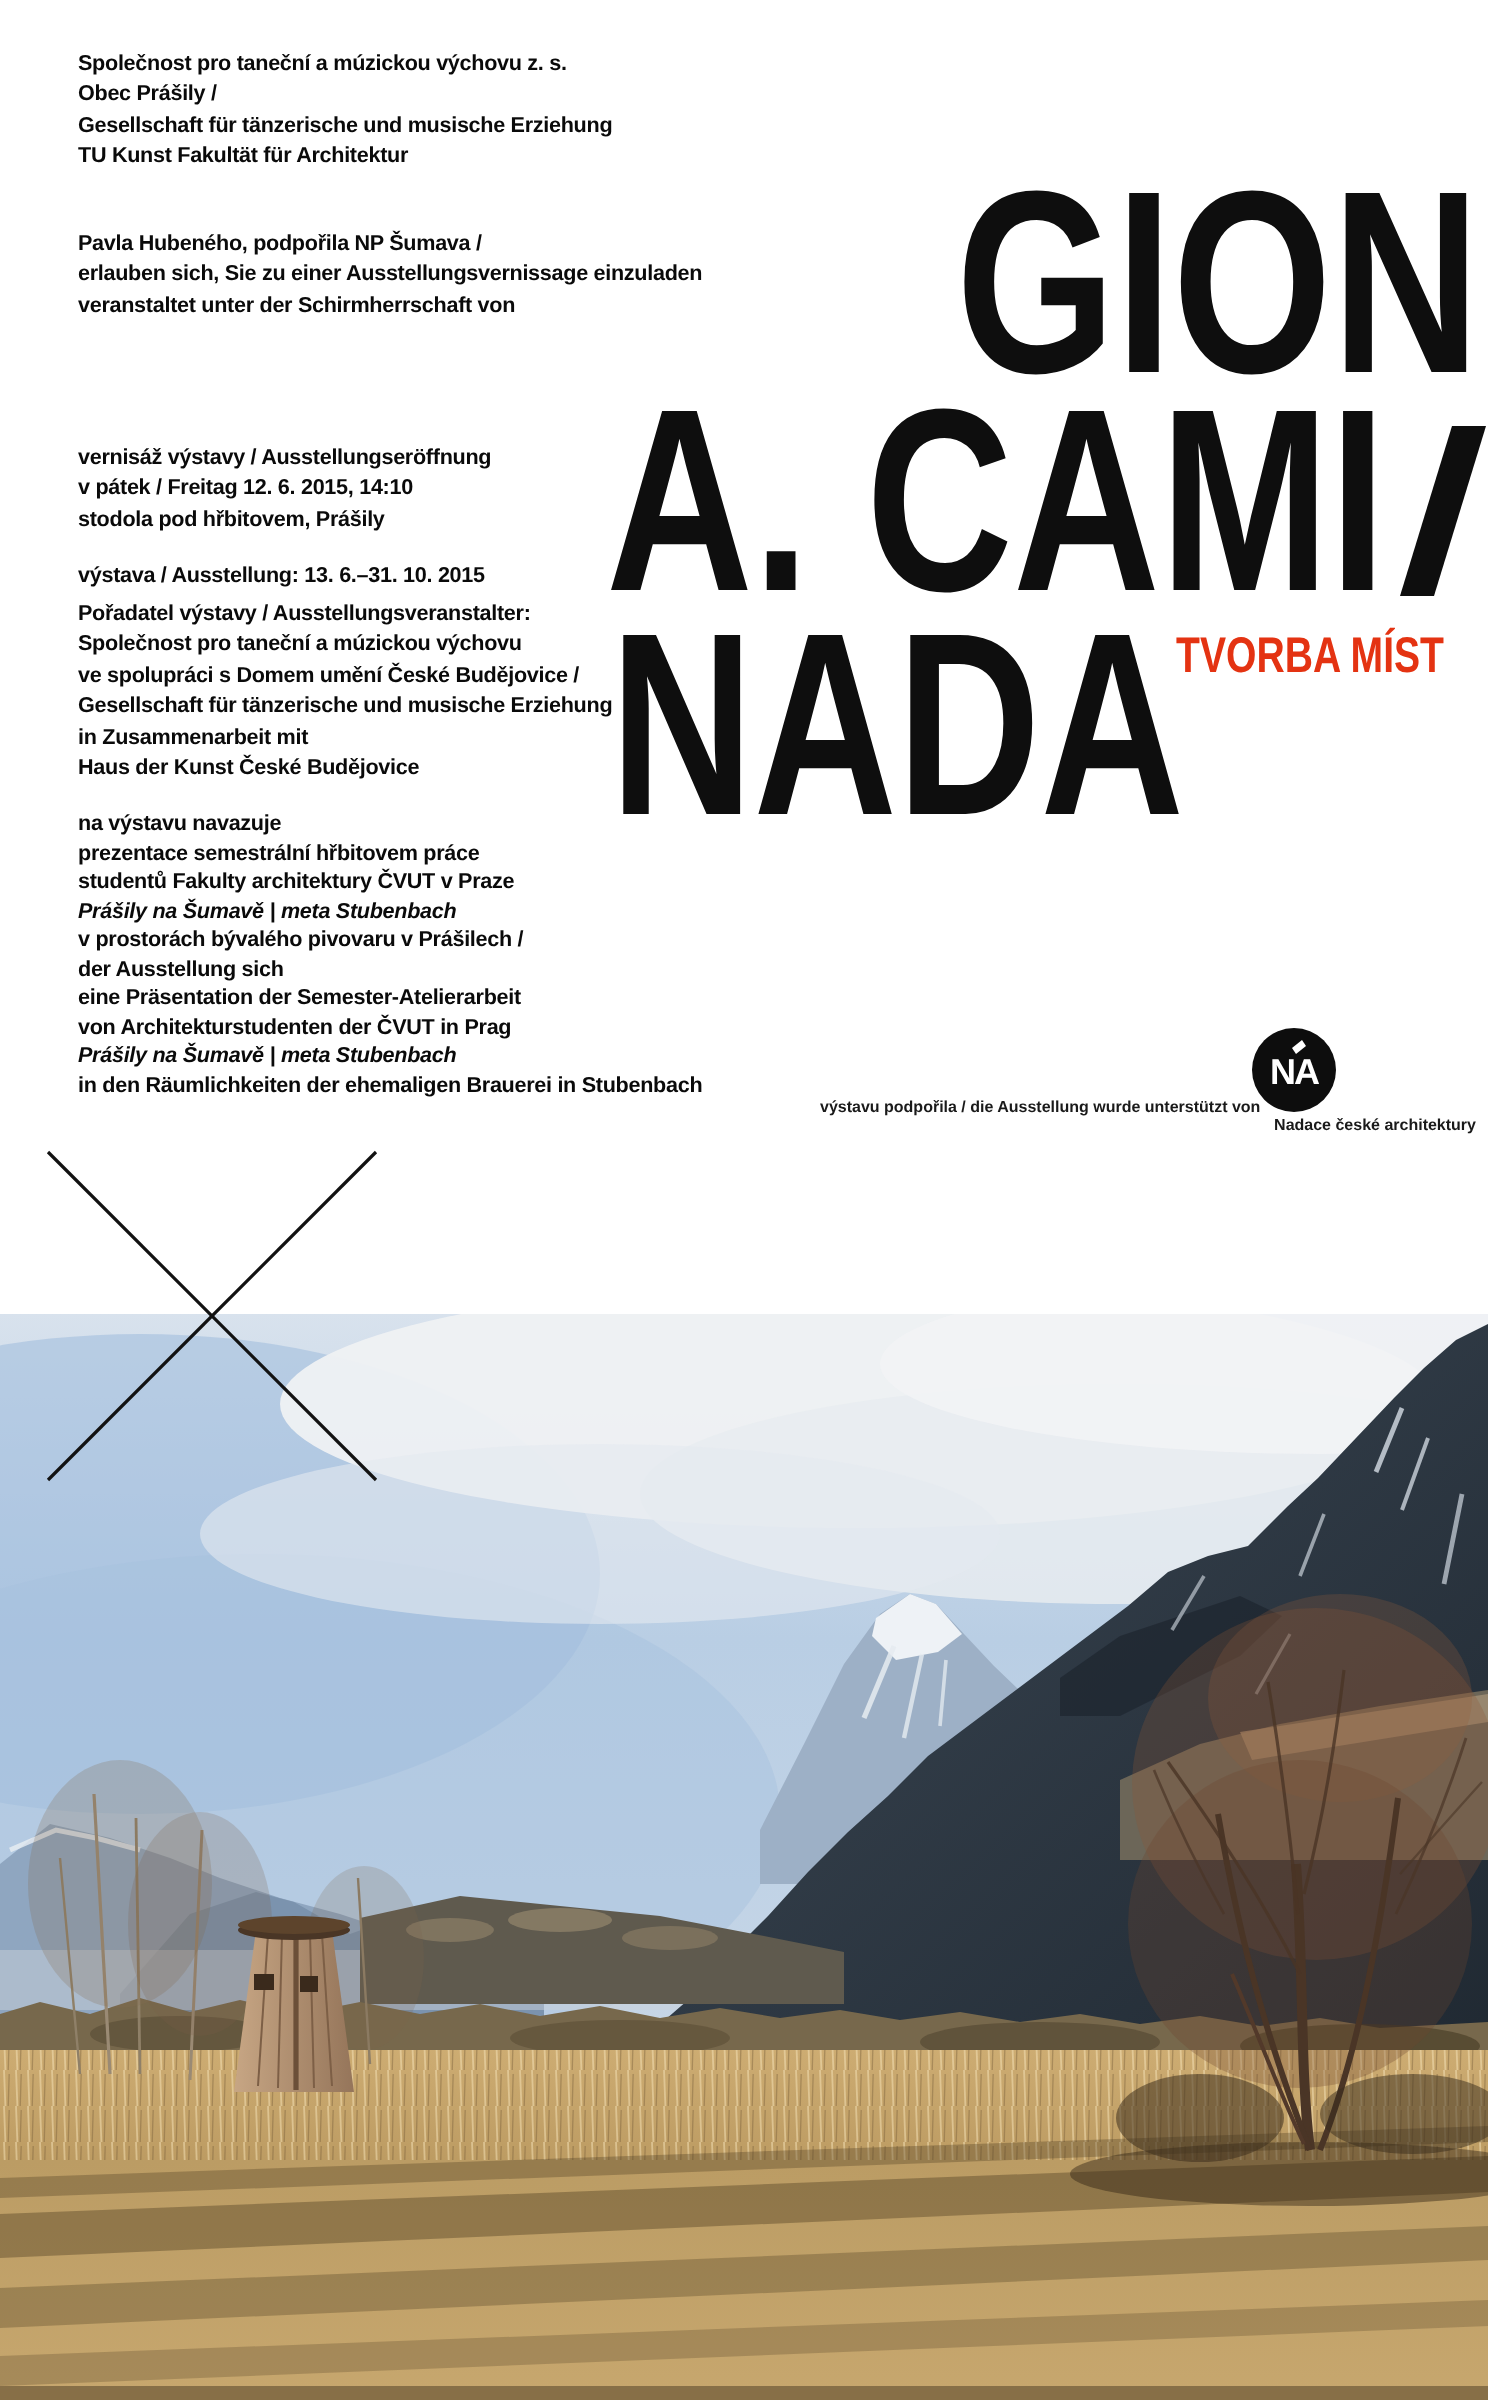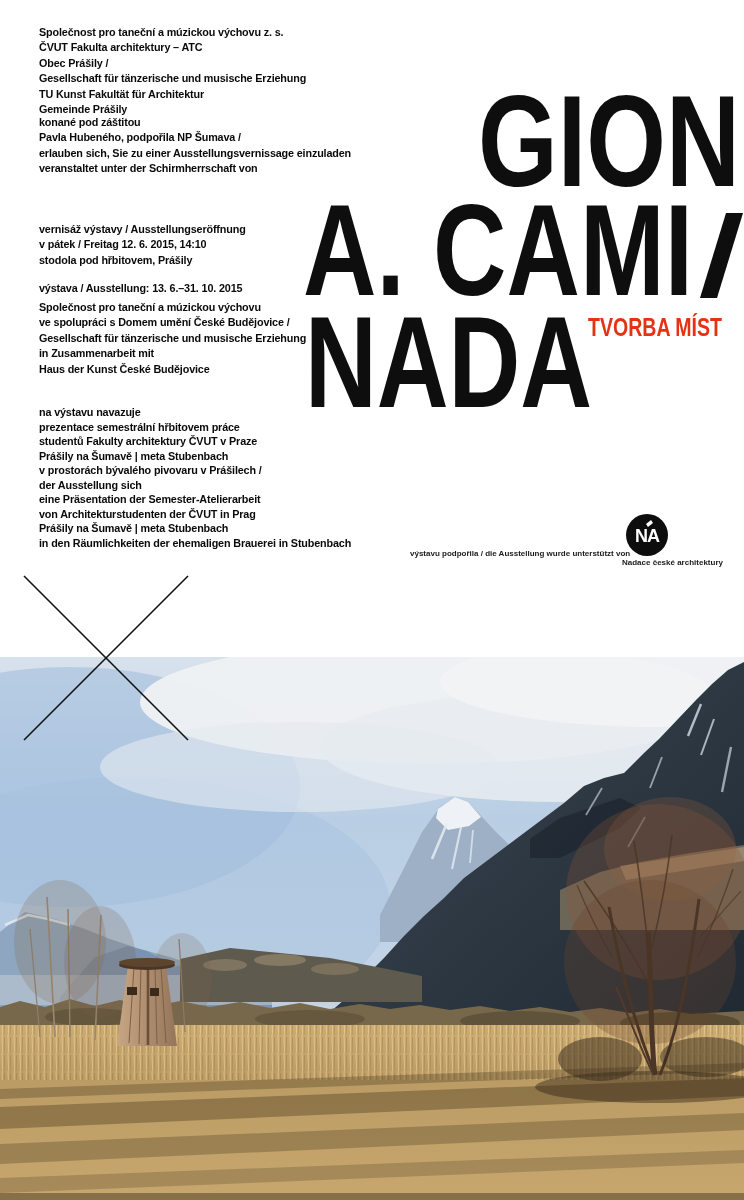--- a/index.html
+++ b/index.html
@@ -7,66 +7,64 @@
     width:744px;height:1200px;position:relative;overflow:hidden;
     background:#ffffff;
     font-family:"Liberation Sans","DejaVu Sans",sans-serif;
   }
   .tblock{position:absolute;left:11px;margin-left:28px;}
   .tline{
     font-size:10.8px;font-weight:bold;line-height:15.4px;
     letter-spacing:-0.15px;white-space:nowrap;color:#0a0a0a;
   }
   .tight .tline{line-height:14.5px;}
-  .tline.italic{}
+  .tline.italic{font-style:italic;}
   #title-svg{position:absolute;left:0;top:0;pointer-events:none;}
   #title-svg text{
     font-family:"Liberation Sans","DejaVu Sans",sans-serif;
     font-weight:bold;fill:#0e0e0e;
   }
   .bigline{font-size:130px;}
   .subline{font-size:25px;}
   #photo-svg{position:absolute;left:0;top:657px;}
   #cross-svg{position:absolute;left:0;top:0;pointer-events:none;}
   #support{position:absolute;left:410px;top:549px;font-size:8px;font-weight:bold;
     color:#1a1a1a;letter-spacing:0;white-space:nowrap;text-align:center;}
-  #logo-caption{position:absolute;left:622px;top:558px;width:116px;text-align:left;
+  #logo-caption{position:absolute;left:622px;top:558px;width:116px;text-align:right;
     font-size:8px;font-weight:bold;color:#1a1a1a;white-space:nowrap;}
   #logo{position:absolute;left:625px;top:513px;}
 </style>
 </head>
 <body>
 
 <div class="tblock" style="top:25px">
   <div class="tline">Společnost pro taneční a múzickou výchovu  z. s.</div>
-  <div class="tline">ČVUT Fakulta architektury – ATC</div>
   <div class="tline">Obec Prášily /</div>
   <div class="tline">Gesellschaft für tänzerische und musische Erziehung</div>
   <div class="tline">TU Kunst Fakultät für Architektur</div>
-  <div class="tline">Gemeinde Prášily</div>
 </div>
 
 <div class="tblock" style="top:115px">
-  <div class="tline">konané pod záštitou</div>
   <div class="tline">Pavla Hubeného, podpořila NP Šumava  /</div>
   <div class="tline">erlauben sich, Sie zu einer Ausstellungsvernissage einzuladen</div>
   <div class="tline">veranstaltet unter der Schirmherrschaft von</div>
 </div>
 
 <div class="tblock" style="top:222px">
   <div class="tline">vernisáž výstavy  /  Ausstellungseröffnung</div>
   <div class="tline">v pátek  /  Freitag 12. 6. 2015, 14:10</div>
   <div class="tline">stodola pod hřbitovem, Prášily</div>
 </div>
 
 <div class="tblock" style="top:281px">
   <div class="tline">výstava  /  Ausstellung:  13. 6.–31. 10. 2015</div>
 </div>
 
 <div class="tblock" style="top:300px">
+  <div class="tline">Pořadatel výstavy  /  Ausstellungsveranstalter:</div>
   <div class="tline">Společnost pro taneční a múzickou výchovu</div>
   <div class="tline">ve spolupráci s Domem umění České Budějovice  /</div>
   <div class="tline">Gesellschaft für tänzerische und musische Erziehung</div>
   <div class="tline">in Zusammenarbeit mit</div>
   <div class="tline">Haus der Kunst České Budějovice</div>
 </div>
 
 <div class="tblock tight" style="top:405px">
   <div class="tline">na výstavu navazuje</div>
   <div class="tline">prezentace semestrální hřbitovem práce</div>

